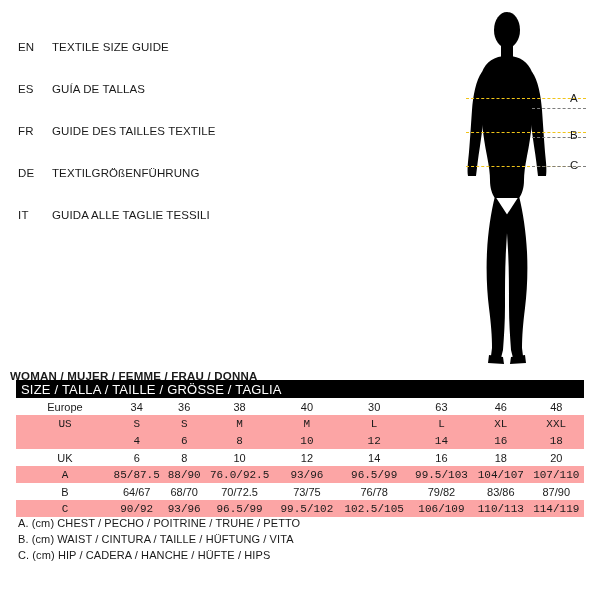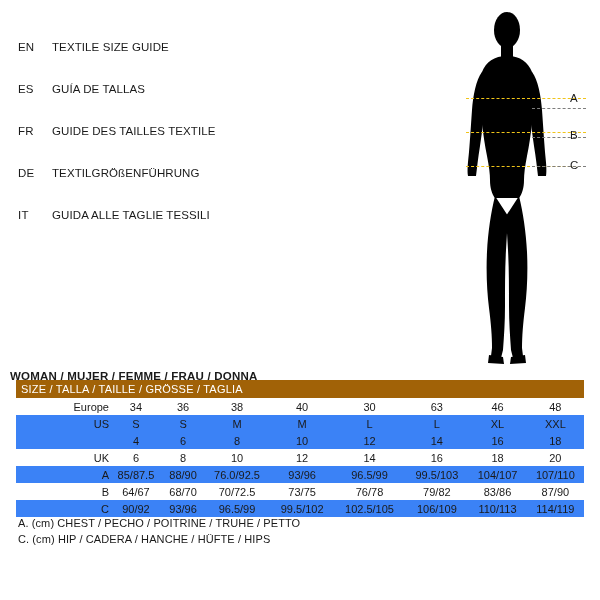--- a/index.html
+++ b/index.html
@@ -95,35 +95,36 @@
     font-size: 11px;
   }
   .size-table td, .size-table th {
     padding: 0;
     height: 17px;
     text-align: center;
     font-weight: normal;
     vertical-align: middle;
   }
   .size-table td.rowhead {
-    text-align: right;
+    text-align: center;
     padding-left: 5px;
     width: 88px;
   }
   .size-table tr.head td {
-    background: #a16207;
+    background: #000000;
     color: #ffffff;
     text-align: left;
     padding-left: 5px;
-    font-size: 11px;
+    font-size: 13px;
     height: 18px;
     letter-spacing: 0.2px;
   }
   .size-table tr.shade td {
-    background: #3b82f6;
+    background: #fca5a5;
+    font-family: Liberation Mono, monospace;
   }
   .size-table tr.plain td {
     background: #ffffff;
   }
 
   
   .legend {
     position: absolute;
     left: 18px;
     top: 515px;
@@ -326,16 +327,17 @@
         <td>102.5/105</td>
         <td>106/109</td>
         <td>110/113</td>
         <td>114/119</td>
       </tr>
     </tbody>
   </table>
 
   <div class="legend">
     <div class="legend-row">A. (cm) CHEST / PECHO / POITRINE / TRUHE / PETTO</div>
+    <div class="legend-row">B. (cm) WAIST / CINTURA / TAILLE / HÜFTUNG / VITA</div>
     <div class="legend-row">C. (cm) HIP / CADERA / HANCHE / HÜFTE / HIPS</div>
   </div>
 
 </div>
 
 </body></html>

